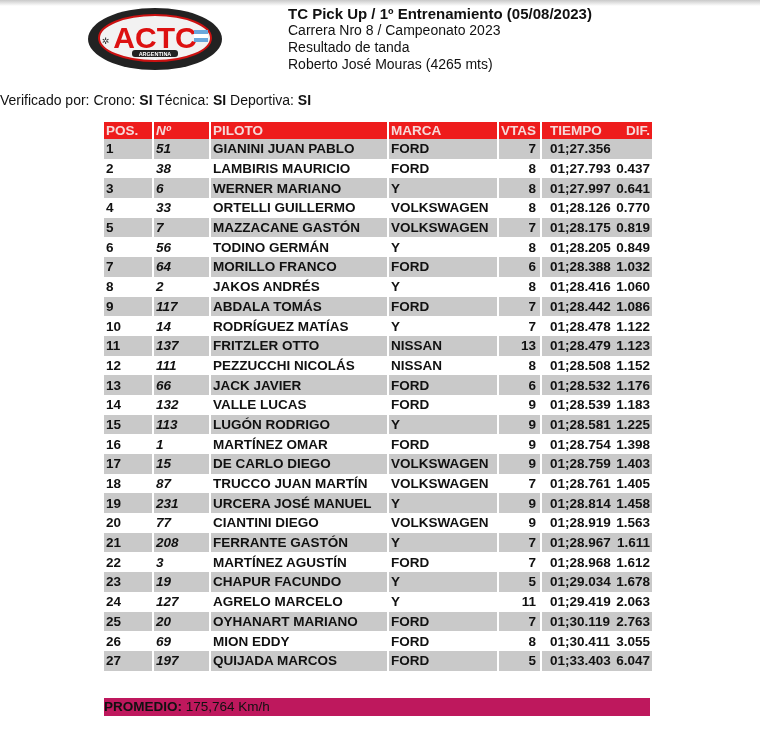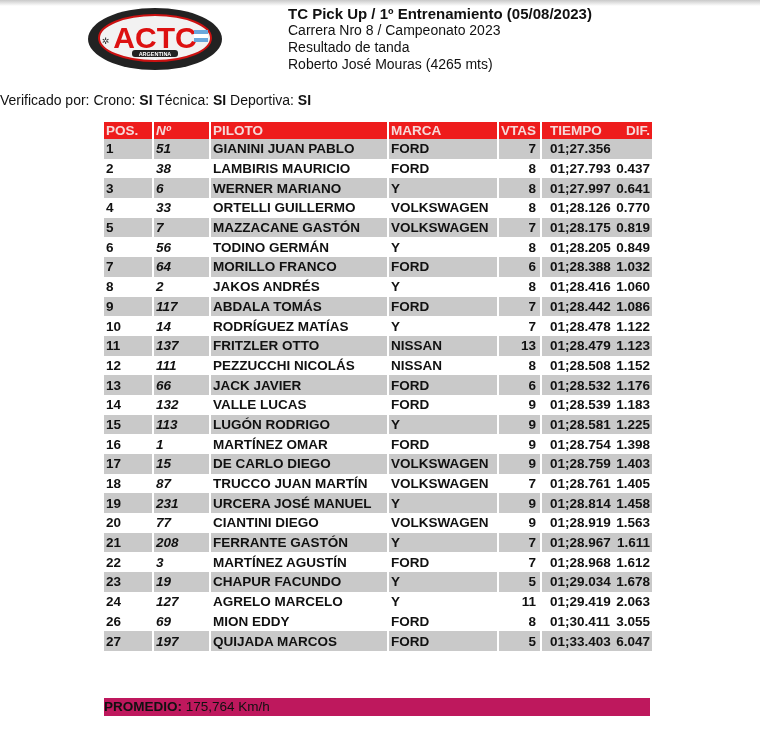--- a/index.html
+++ b/index.html
@@ -378,20 +378,33 @@
         <td class="c-pil">AGRELO MARCELO</td>
         <td class="c-mar">Y</td>
         <td class="c-vt">11</td>
         <td class="c-tie">
           <div class="tie-wrap">
             <span>01;29.419</span>
             <span>2.063</span>
           </div>
         </td>
       </tr>
+      <tr class="odd">
+        <td class="c-pos">25</td>
+        <td class="c-num">20</td>
+        <td class="c-pil">OYHANART MARIANO</td>
+        <td class="c-mar">FORD</td>
+        <td class="c-vt">7</td>
+        <td class="c-tie">
+          <div class="tie-wrap">
+            <span>01;30.119</span>
+            <span>2.763</span>
+          </div>
+        </td>
+      </tr>
       <tr class="even">
         <td class="c-pos">26</td>
         <td class="c-num">69</td>
         <td class="c-pil">MION EDDY</td>
         <td class="c-mar">FORD</td>
         <td class="c-vt">8</td>
         <td class="c-tie">
           <div class="tie-wrap">
             <span>01;30.411</span>
             <span>3.055</span>

